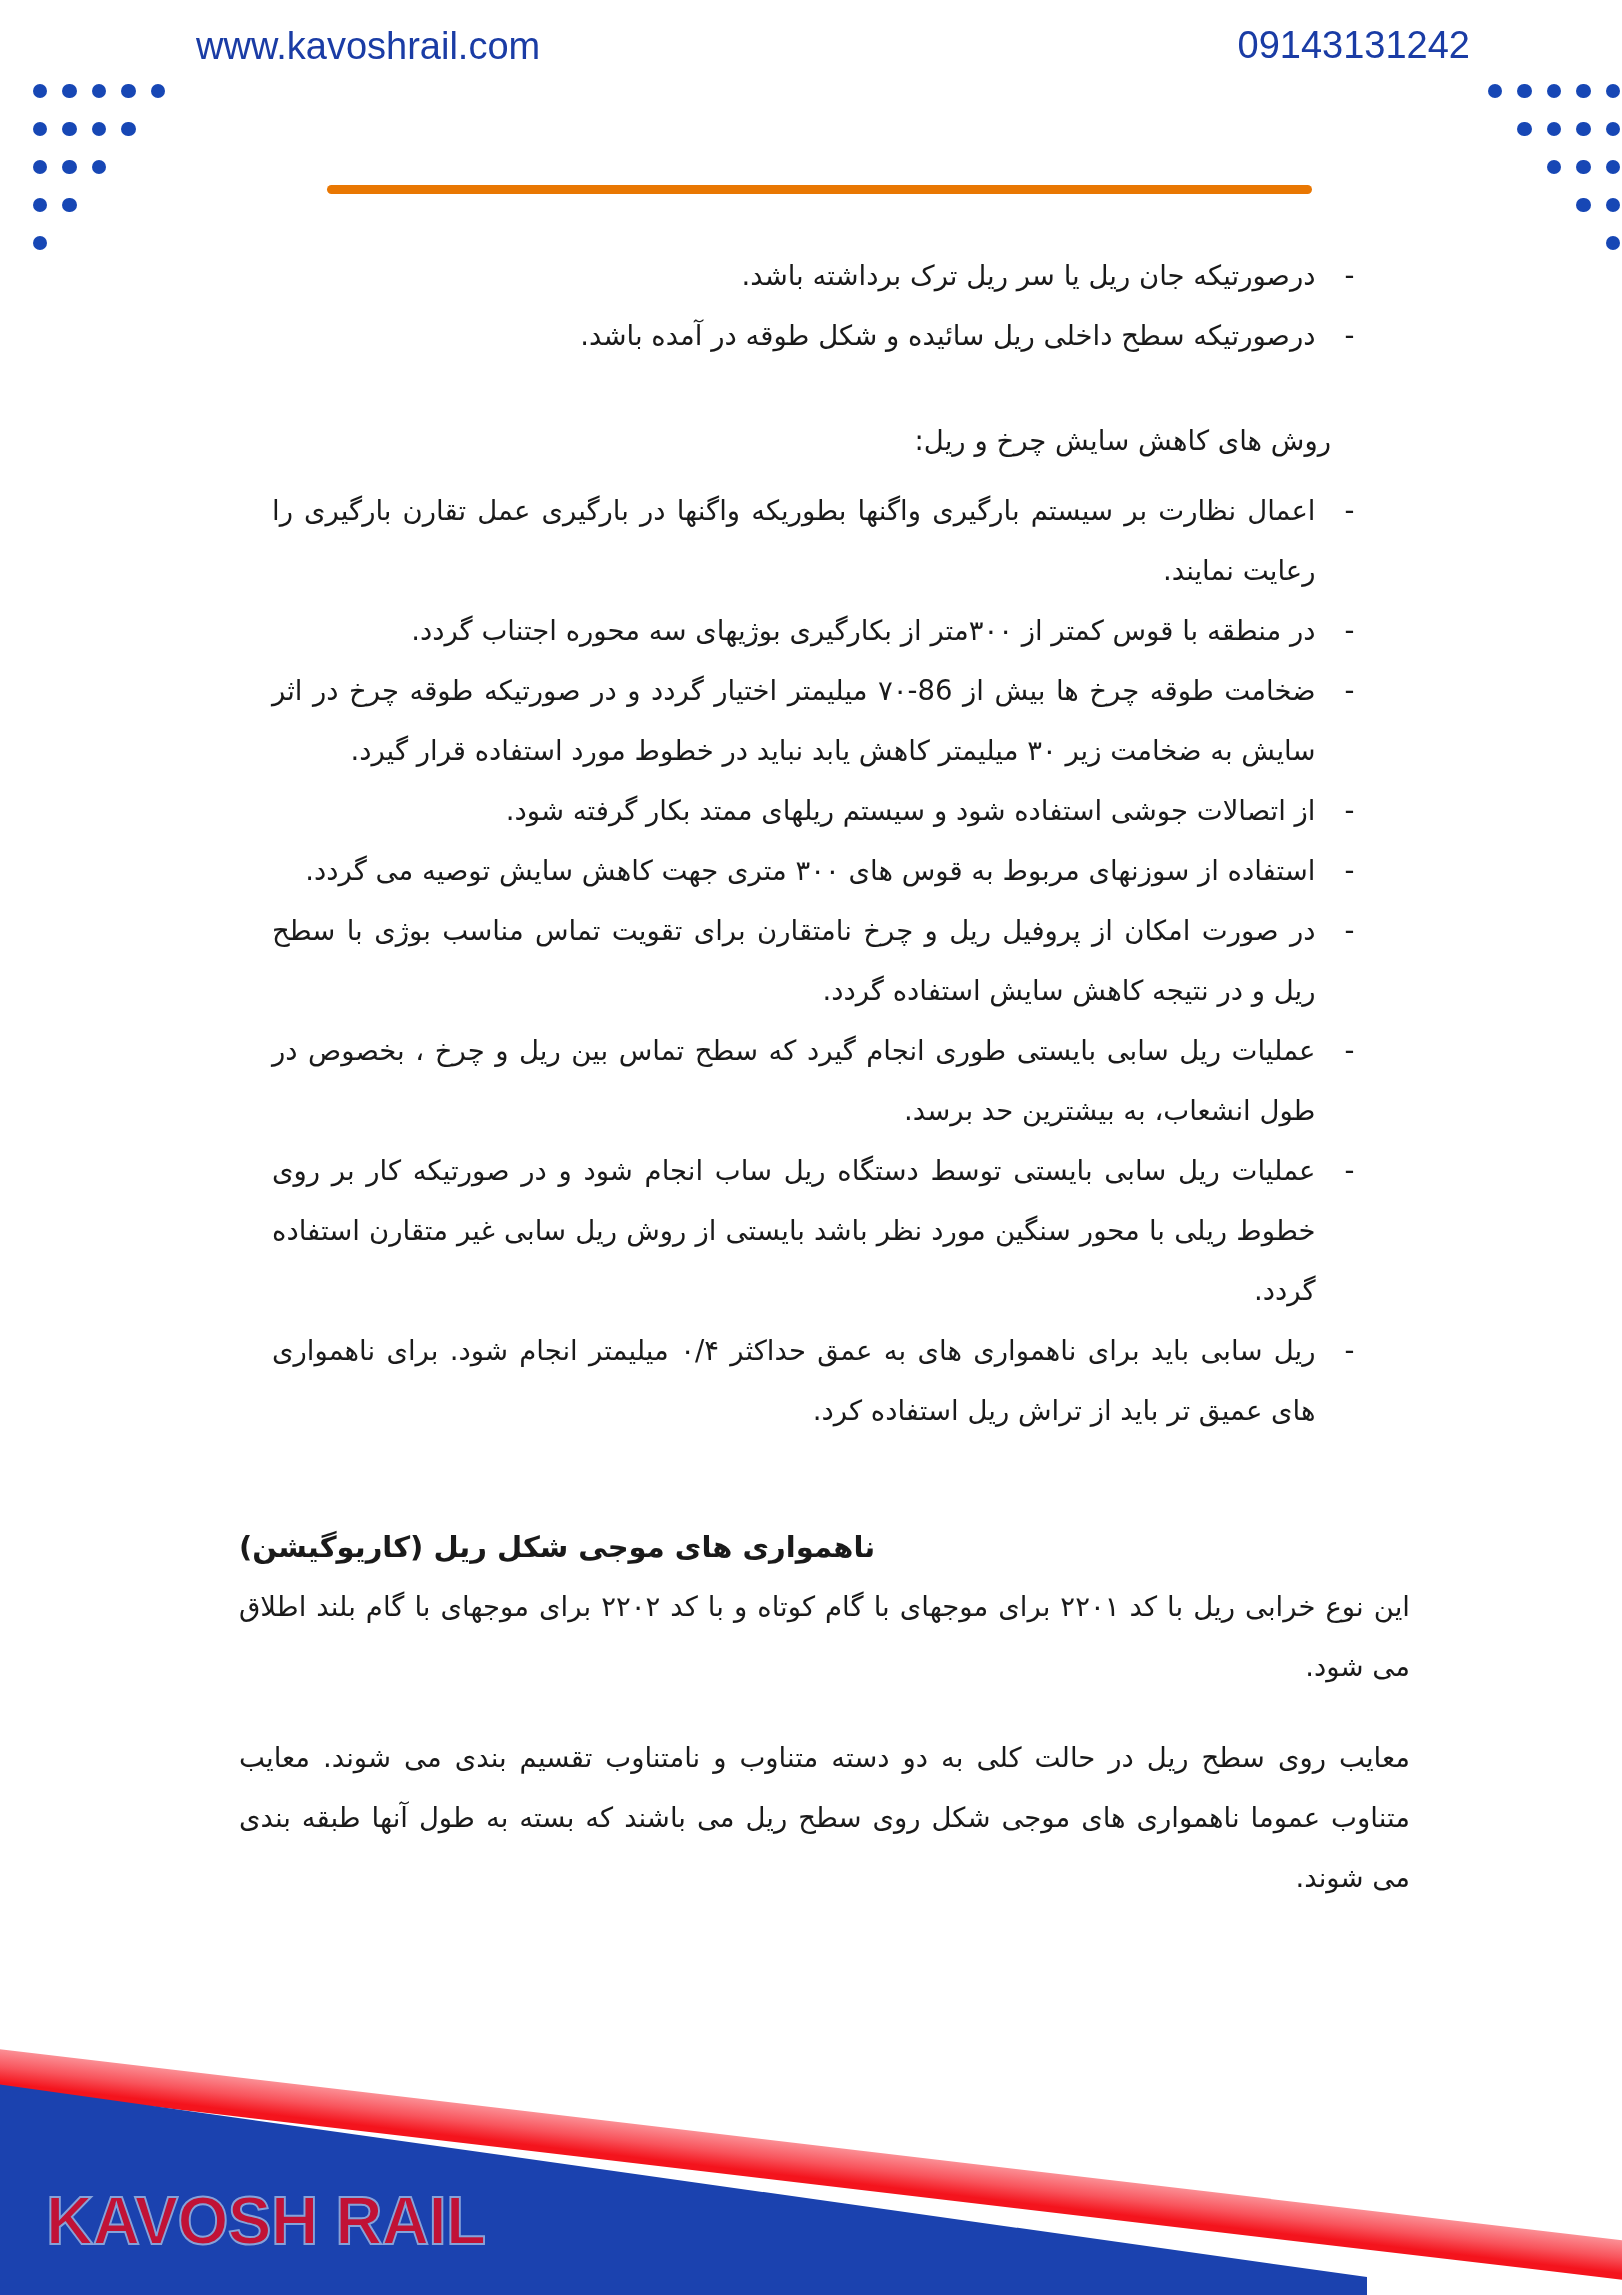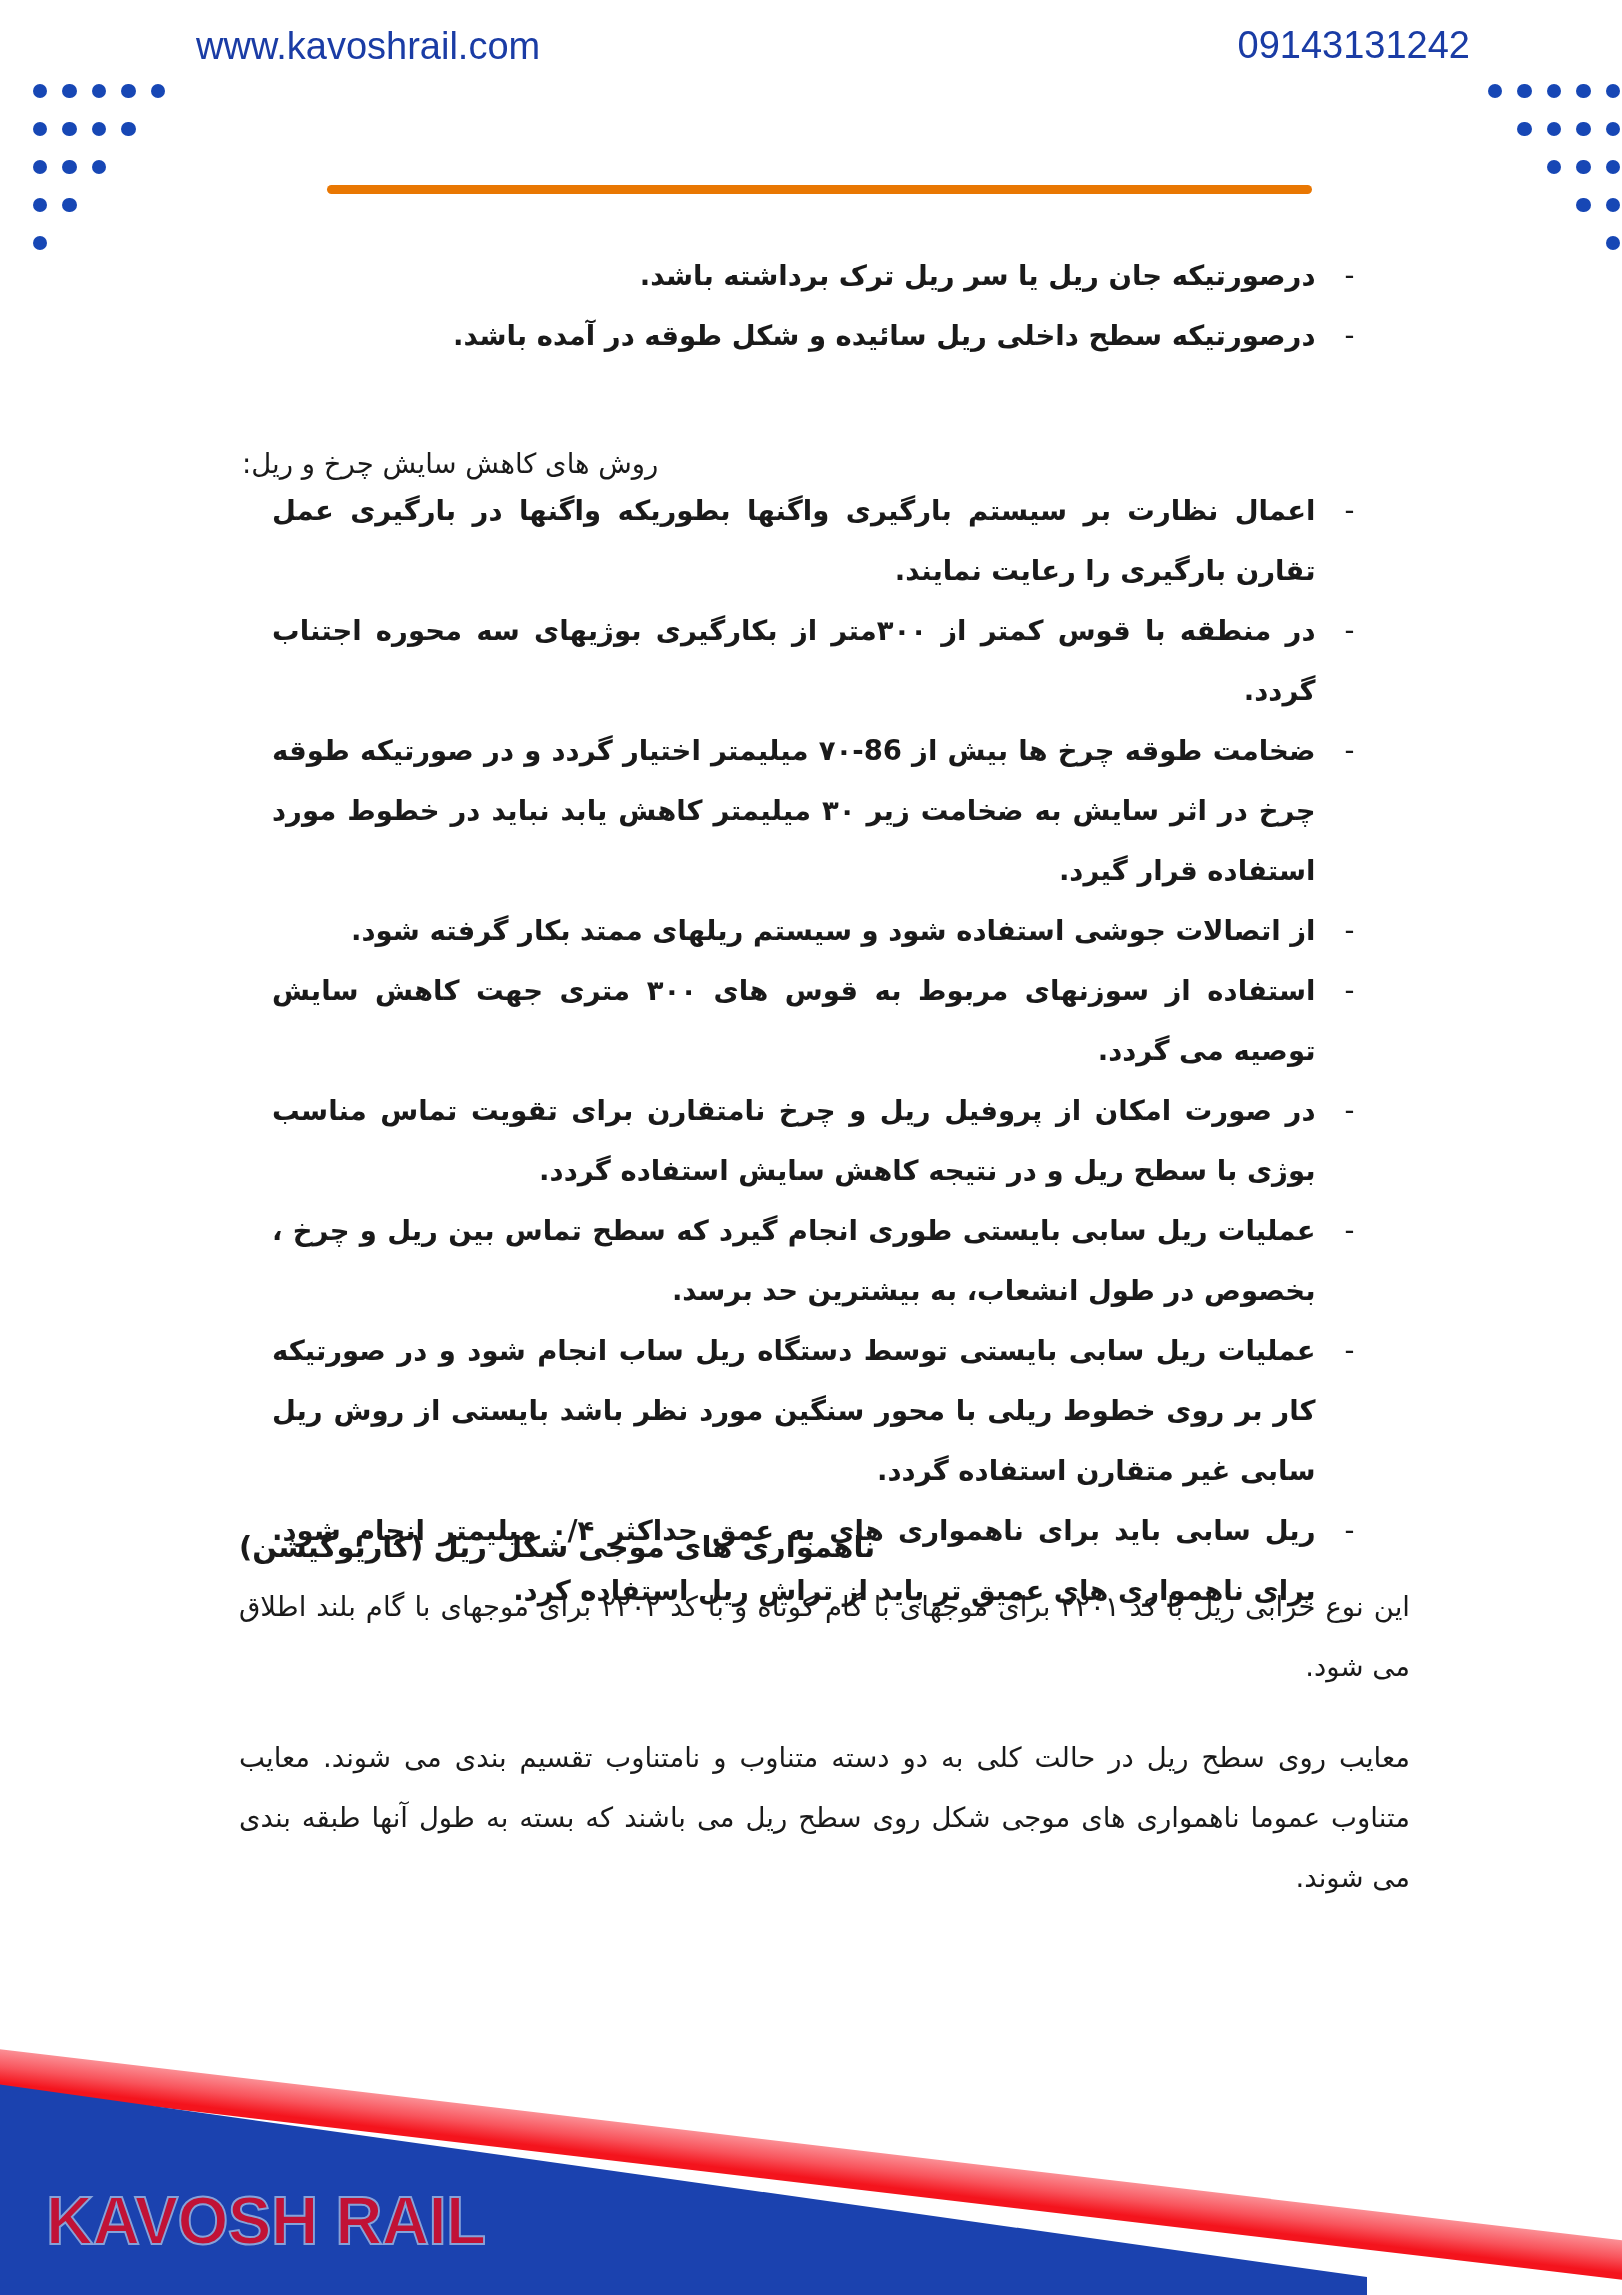--- a/index.html
+++ b/index.html
@@ -40,24 +40,24 @@
     position:absolute;right:294px;width:1086px;
     font-size:27.5px;line-height:60px;
   }
   .intro-bullets{top:245px;}
   .main-bullets{top:480px;}
   .bullet-item{display:flex;align-items:flex-start;}
   .bullet-marker{
     flex:0 0 17px;width:17px;margin-left:25.5px;
     text-align:center;font-size:27.5px;line-height:60px;
   }
-  .bullet-text{flex:1 1 auto;text-align:justify;font-weight:bold;}
+  .bullet-text{flex:1 1 auto;text-align:justify;}
   .section-heading{
-    position:absolute;top:433px;right:321px;left:242px;
-    font-size:27.5px;line-height:60px;text-align:left;
+    position:absolute;top:410px;right:321px;left:242px;
+    font-size:27.5px;line-height:60px;text-align:right;
   }
   .sub-heading{
     position:absolute;top:1517px;right:242px;left:239px;
     font-size:29px;line-height:60px;font-weight:bold;text-align:left;
   }
   .para{
     position:absolute;right:242px;left:239px;
     font-size:27.5px;line-height:60px;text-align:justify;
   }
   .para-1{top:1576px;}

